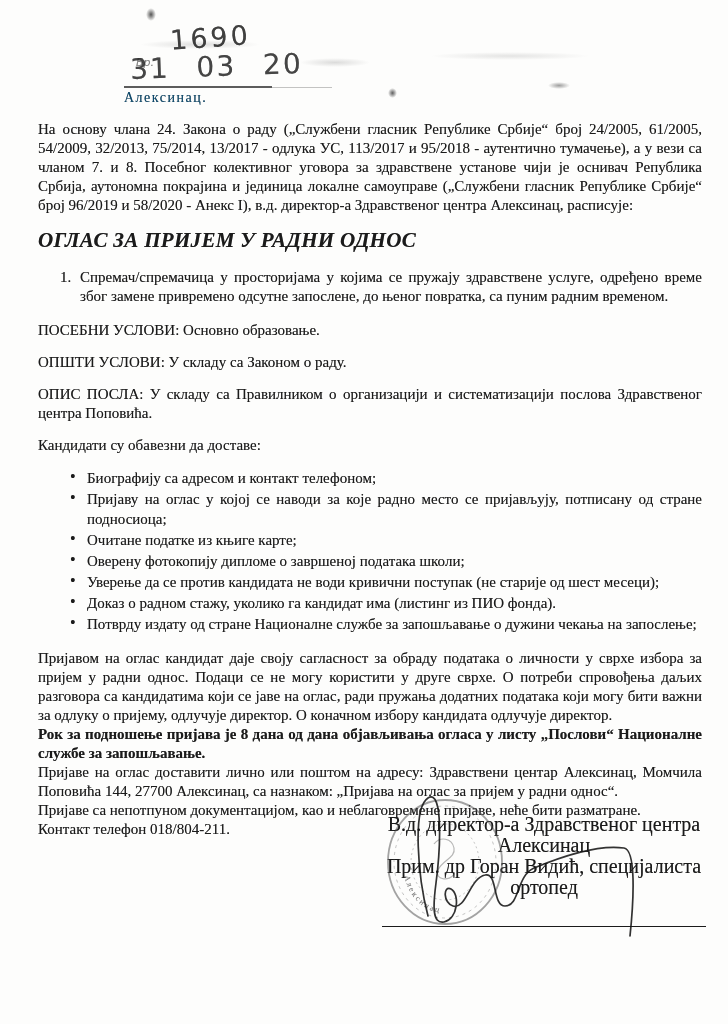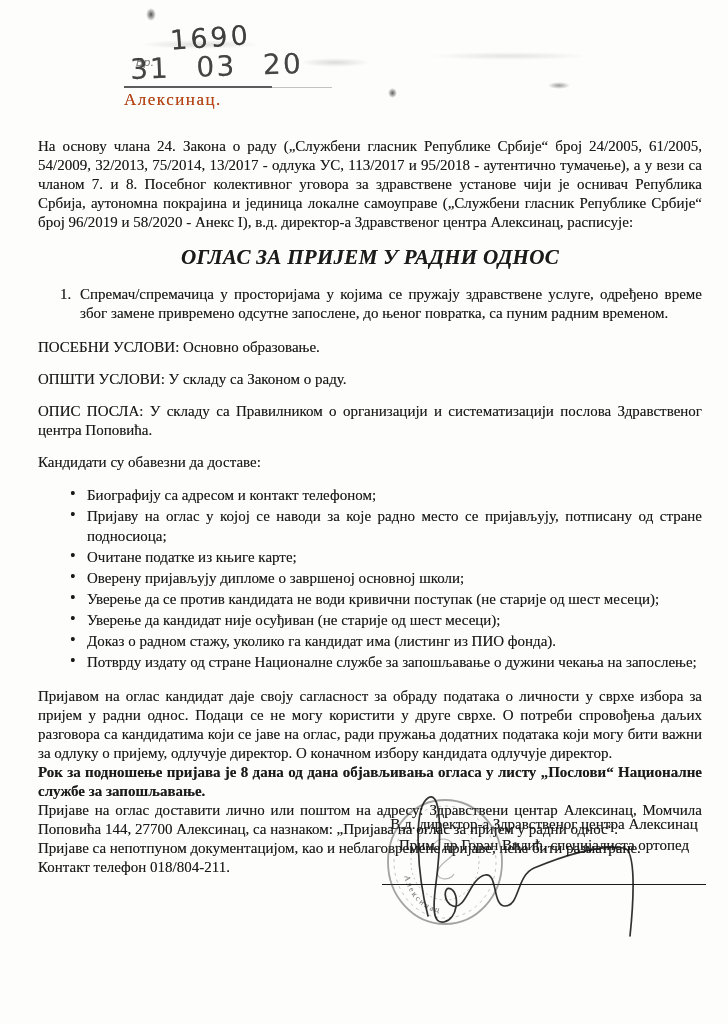--- a/index.html
+++ b/index.html
@@ -20,44 +20,44 @@
   .s3{left:548px;top:82px;width:22px;height:7px;opacity:.45;}
   .s4{left:300px;top:58px;width:70px;height:9px;opacity:.16;}
   .s5{left:140px;top:40px;width:120px;height:9px;opacity:.15;}
   .s6{left:430px;top:52px;width:160px;height:8px;opacity:.12;}
   .hw{font-family:"DejaVu Sans", sans-serif;color:#262626;}
   .hw-label{position:absolute;left:136px;top:56px;font-size:11px;opacity:.55;font-style:italic;}
   .hw-number{position:absolute;left:170px;top:22px;font-size:27px;letter-spacing:3px;transform:rotate(-4deg);opacity:.88;}
   .hw-date{position:absolute;left:130px;top:50px;font-size:28px;word-spacing:16px;letter-spacing:2px;transform:rotate(-2deg);opacity:.85;}
   .stamp-line{position:absolute;left:124px;top:86px;width:148px;height:2px;background:#333;opacity:.8;}
   .stamp-line2{position:absolute;left:272px;top:87px;width:60px;height:1px;background:#555;opacity:.35;}
-  .stamp-place{position:absolute;left:124px;top:90px;font-size:17px;letter-spacing:1.5px;color:#c2410c;}
+  .stamp-place{position:absolute;left:124px;top:90px;font-size:14px;letter-spacing:1.5px;color:#0c4a6e;}
   
-  .content{padding:2px 26px 0 38px;font-size:15px;margin-top:17px;}
+  .content{padding:2px 26px 0 38px;font-size:15px;}
   .content p{margin:0 0 13px;line-height:19px;}
   .justify{text-align:justify;}
   .m0{margin:0 0 0 0 !important;}
   .bold{font-weight:bold;}
   h1{
-    text-align:center;font-size:21px;font-weight:bold;font-style:italic;
+    text-align:left;font-size:21px;font-weight:bold;font-style:italic;
     letter-spacing:.3px;margin:6px 0 15px;
   }
   .pos-item{display:flex;margin:0 0 15px;}
   .pos-num{width:20px;margin-left:22px;flex:none;line-height:19px;}
   .pos-text{flex:1;margin:0 !important;}
   ul.docs{list-style:none;margin:0 0 15px;padding:0 0 0 30px;}
   ul.docs li{
     position:relative;padding-left:19px;line-height:20px;margin-bottom:1px;
     text-align:justify;
   }
   ul.docs li::before{content:"\2022";position:absolute;left:2px;top:-1px;font-size:16px;}
   
   .sig-area{
     position:absolute;left:382px;top:814px;width:324px;
-    text-align:center;font-size:15px;line-height:21px;
+    text-align:center;font-size:20px;line-height:21px;
   }
   .sig-rule{margin-top:28px;border-top:1.6px solid #1b1b1b;height:0;}
   .seal{position:absolute;left:382px;top:796px;}
   .signature-ink{position:absolute;left:390px;top:778px;}
 </style>
 </head>
 <body>
 
 <div class="page">
 
@@ -88,23 +88,22 @@
 
     <p>ПОСЕБНИ УСЛОВИ: Основно образовање.</p>
     <p>ОПШТИ УСЛОВИ: У складу са Законом о раду.</p>
     <p class="justify">ОПИС ПОСЛА: У складу са Правилником о организацији и систематизацији послова Здравственог центра Поповића.</p>
     <p>Кандидати су обавезни да доставе:</p>
 
     <ul class="docs">
       <li>Биографију са адресом и контакт телефоном;</li>
       <li>Пријаву на оглас у којој се наводи за које радно место се пријављују, потписану од стране подносиоца;</li>
       <li>Очитане податке из књиге карте;</li>
-      <li>Оверену пријављују дипломе о завршеној основној школи;</li>
+      <li>Оверену фотокопију дипломе о завршеној података школи;</li>
       <li>Уверење да се против кандидата не води кривични поступак (не старије од шест месеци);</li>
-      <li>Уверење да кандидат није осуђиван (не старије од шест месеци);</li>
       <li>Доказ о радном стажу, уколико га кандидат има (листинг из ПИО фонда).</li>
       <li>Потврду издату од стране Националне службе за запошљавање о дужини чекања на запослење;</li>
     </ul>
 
     <p class="justify m0">Пријавом на оглас кандидат даје своју сагласност за обраду података о личности у сврхе избора за пријем у радни однос. Подаци се не могу користити у друге сврхе. О потреби спровођења даљих разговора са кандидатима који се јаве на оглас, ради пружања додатних података који могу бити важни за одлуку о пријему, одлучује директор. О коначном избору кандидата одлучује директор.</p>
     <p class="justify m0 bold">Рок за подношење пријава је 8 дана од дана објављивања огласа у листу „Послови“ Националне службе за запошљавање.</p>
     <p class="justify m0">Пријаве на оглас доставити лично или поштом на адресу: Здравствени центар Алексинац, Момчила Поповића 144, 27700 Алексинац, са назнаком: „Пријава на оглас за пријем у радни однос“.</p>
     <p class="m0">Пријаве са непотпуном документацијом, као и неблаговремене пријаве, неће бити разматране.</p>
     <p class="m0">Контакт телефон 018/804-211.</p>
   </div>

